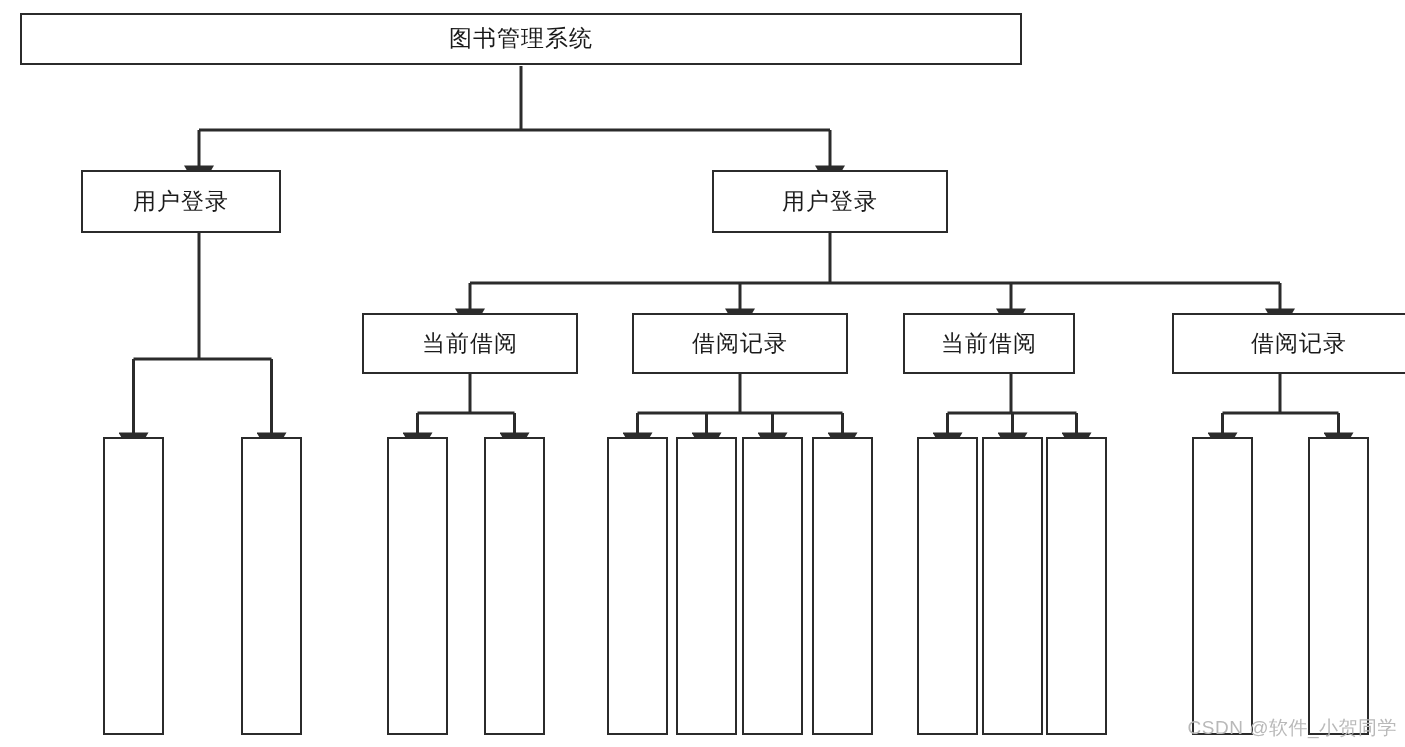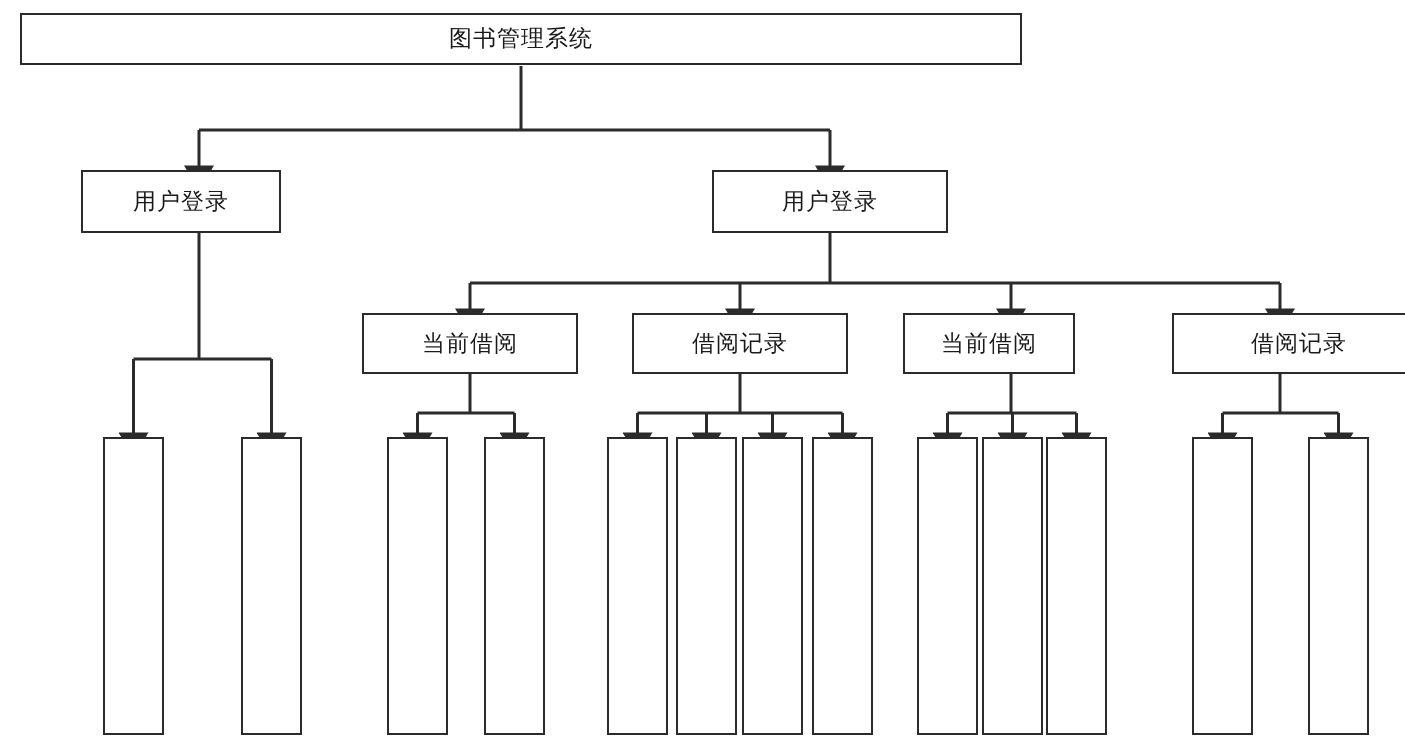--- a/index.html
+++ b/index.html
@@ -171,13 +171,14 @@
         <span class="vtext">确认归还（管理员）</span>
       </div>
       <div class="node vertical" style="left: 1192px; top: 437px; width: 61px; height: 298px;">
         <span class="vtext">新增借阅记录</span>
       </div>
       <div class="node vertical" style="left: 1308px; top: 437px; width: 61px; height: 298px;">
         <span class="vtext">查询借阅记录</span>
       </div>
     </div>
 
+  <div id="watermark">CSDN @软件_小贺同学</div>
 </div>
 
 </body></html>

